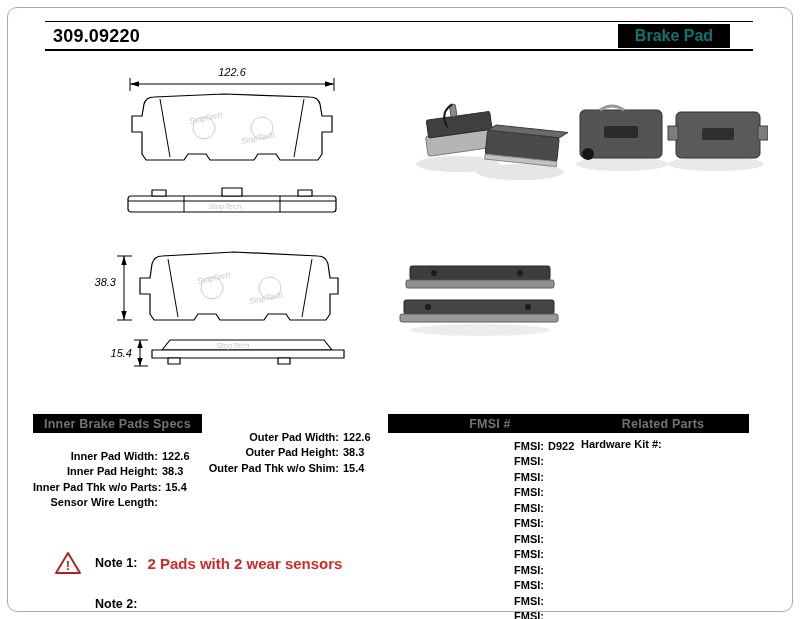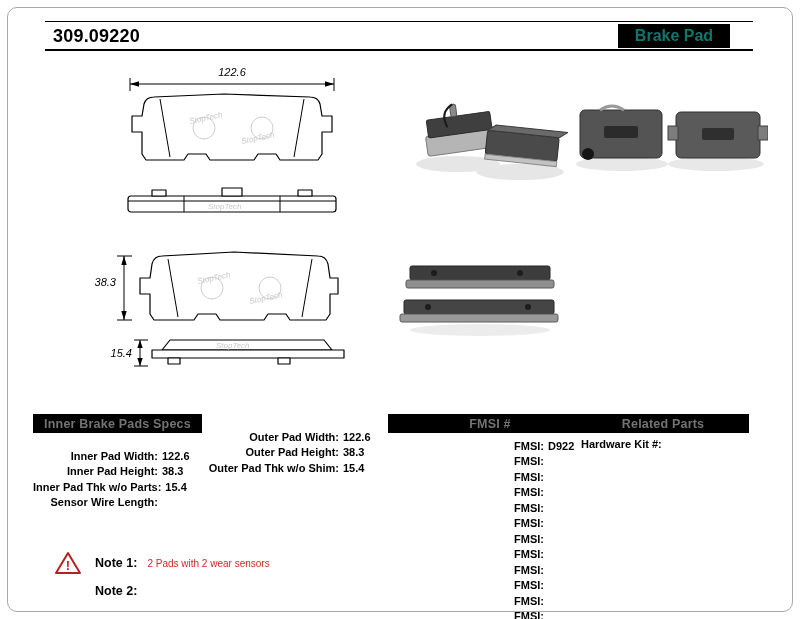--- a/index.html
+++ b/index.html
@@ -37,24 +37,24 @@
   .spec-value { width:40px; text-align:left; margin-left:4px; white-space:nowrap; }
   .fmsi-cols { display:flex; margin-top:5px;flex-direction:column; }
   .fmsi-col { flex:1; }
   .fmsi-col .spec-value { width:44px; }
   .related-row { margin-top:5px; font-size:11px; font-weight:bold; padding-left:4px; }
   .related-row span { margin-right:0; }
 
   
   .notes { position:absolute; left:55px; top:551px; }
   .note-row { display:flex; align-items:center; height:24px; }
-  .note-row.second { margin-top:4px; padding-left:40px; }
+  .note-row.second { margin-top:12px; padding-left:40px;align-items:flex-end; }
   .warn-tri { width:26px; height:24px; margin-right:14px; }
   .note-label { font-size:12.5px; font-weight:bold; margin-right:10px; }
-  .note-text { font-size:10px; font-weight:normal; color:#cf2a27; }
+  .note-text { font-size:15px; font-weight:bold; color:#cf2a27; }
 </style>
 </head>
 <body>
 
 <div class="page">
   <div class="frame"></div>
 
   <div class="header-topline"></div>
   <div class="part-number">309.09220</div>
   <div class="product-box">

